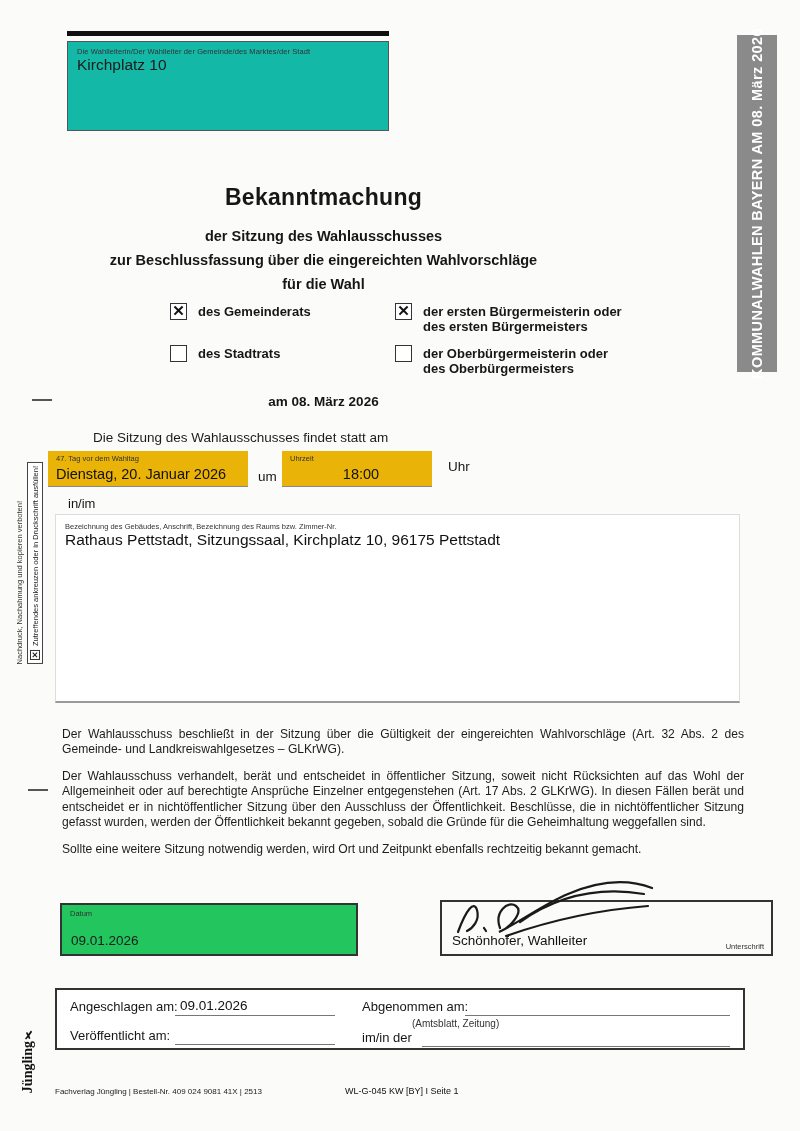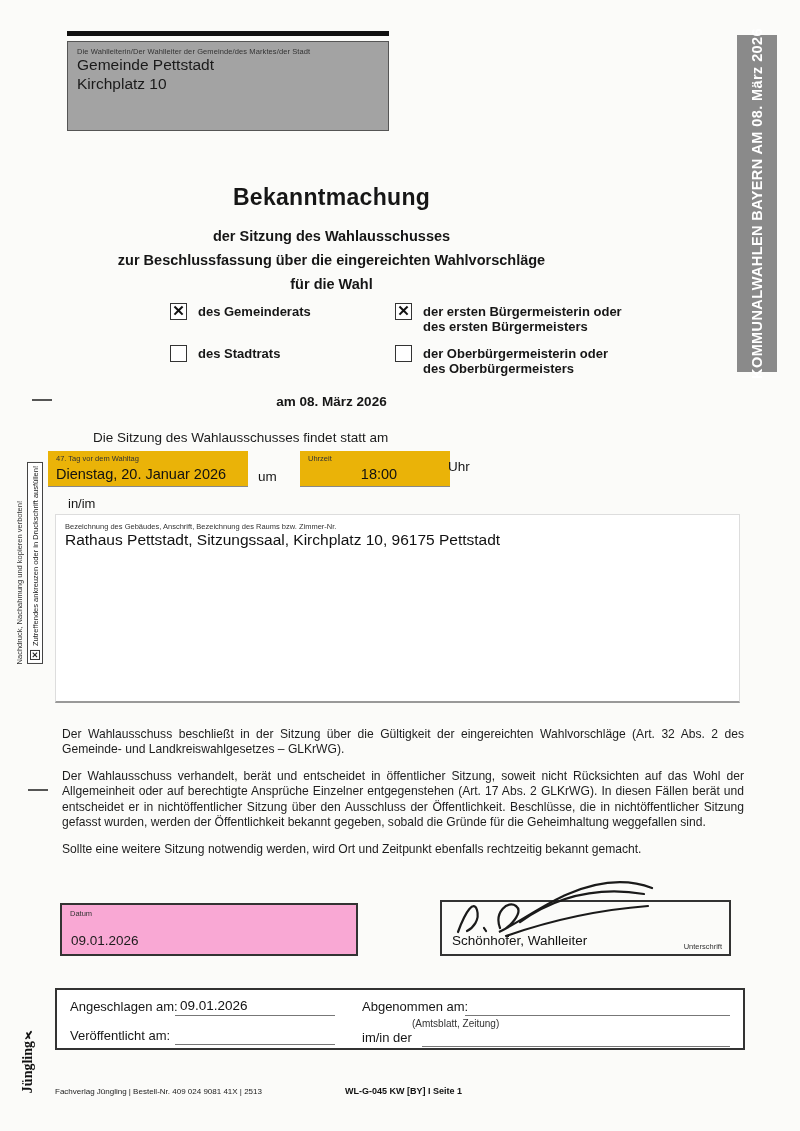--- a/index.html
+++ b/index.html
@@ -2,31 +2,31 @@
 <html><head>
 <meta charset="utf-8">
 <style>
   * { margin:0; padding:0; box-sizing:border-box; }
   html,body { width:800px; height:1131px; }
   body { font-family:"Liberation Sans", sans-serif; color:#1c1c1c; background:#fff; position:relative; }
   .page { position:absolute; inset:0; background:#fbfbf9; overflow:hidden; }
 
   
   .top-rule { position:absolute; left:67px; top:31px; width:322px; height:5px; background:#111; }
-  .sender-box { position:absolute; left:67px; top:41px; width:322px; height:90px; border:1px solid #555; background:#a3a3a3; padding:5px 9px; }
+  .sender-box { position:absolute; left:67px; top:41px; width:322px; height:90px; border:1px solid #555; background:#14b8a6; padding:5px 9px; }
   .sender-caption { font-size:7.5px; color:#333; letter-spacing:0.1px; }
   .sender-line { font-size:15.5px; color:#1a1a1a; line-height:1.22; }
   .sender-line:first-of-type { margin-top:3px; }
 
   
   .banner { position:absolute; left:737px; top:35px; width:40px; height:337px; background:#8a8a8a; display:flex; align-items:center; justify-content:center; }
   .banner span { writing-mode:vertical-rl; transform:rotate(180deg); color:#fff; font-weight:bold; font-size:14.5px; white-space:nowrap; letter-spacing:0.4px; }
 
   
-  .h-center { position:absolute; left:8px; width:647px; text-align:center; font-weight:bold; color:#161616; }
+  .h-center { position:absolute; left:0; width:647px; text-align:center; font-weight:bold; color:#161616; }
   .title-main { top:184px; font-size:23px; letter-spacing:0.3px; }
   .title-sub1 { top:228px; font-size:14.5px; }
   .title-sub2 { top:252px; font-size:14.5px; }
   .title-sub3 { top:276px; font-size:14.5px; }
   .election-date { top:394px; font-size:13.5px; }
 
   
   .opt { position:absolute; display:flex; gap:11px; align-items:flex-start; }
   .cb { width:17px; height:17px; border:1.5px solid #333; background:#fff; position:relative; flex:0 0 auto; }
   .cbmark { position:absolute; left:50%; top:50%; transform:translate(-50%,-54%); font-size:15px; font-weight:bold; color:#111; }
@@ -41,64 +41,63 @@
   .mn-plain { writing-mode:vertical-rl; transform:rotate(180deg); font-size:7.5px; color:#333; white-space:nowrap; }
   .mn-boxed { writing-mode:vertical-rl; transform:rotate(180deg); font-size:7.5px; color:#222; border:1px solid #444; background:#fff; padding:3px 2px; display:flex; align-items:center; gap:4px; white-space:nowrap; }
   .mn-cb { width:10px; height:10px; border:1px solid #333; display:inline-flex; align-items:center; justify-content:center; font-size:8px; font-weight:bold; flex:0 0 auto; }
 
   
   .meeting-intro { position:absolute; left:68px; top:430px; font-size:13.5px;margin-left:25px; }
   .field { position:absolute; background:#eab308; border-bottom:1.5px solid #888; padding:3px 0 4px 8px; }
   .field-label { font-size:7.5px; color:#333; }
   .field-value { font-size:14.5px; color:#111; margin-top:3px; }
   .date-field { left:48px; top:451px; width:200px; }
-  .time-field { left:300px; top:451px; width:150px; }
+  .time-field { left:282px; top:451px; width:150px; }
   .time-field .field-value { text-align:center; }
   .inline-word { position:absolute; font-size:13.5px; color:#161616; }
 
   .loc-box { position:absolute; left:55px; top:514px; width:685px; height:189px; background:#fff; border:1px solid #ddd; border-bottom:2px solid #999; padding:7px 9px; }
   .loc-label { font-size:7.5px; color:#333; }
   .loc-value { font-size:15.5px; color:#111; }
 
   
   .body-copy { position:absolute; left:62px; top:727px; width:682px; font-size:12.1px; line-height:1.28; text-align:justify; color:#1d1d1d; }
   .body-copy p { margin-bottom:11px; }
 
   
-  .date-box { position:absolute; left:60px; top:903px; width:298px; height:53px; border:2px solid #333; background:#f9a8d4; padding:4px 8px; }
+  .date-box { position:absolute; left:60px; top:903px; width:298px; height:53px; border:2px solid #333; background:#22c55e; padding:4px 8px; }
   .date-box .field-label { font-size:7.5px; }
   .date-box .date-value { position:absolute; left:9px; bottom:6px; font-size:13.5px; }
-  .sig-box { position:absolute; left:440px; top:900px; width:291px; height:56px; border:2px solid #333; }
+  .sig-box { position:absolute; left:440px; top:900px; width:333px; height:56px; border:2px solid #333; }
   .sig-svg { position:absolute; left:2px; top:-32px; width:225px; height:85px; }
   .sig-name { position:absolute; left:10px; bottom:6px; font-size:13.5px; color:#111; }
   .sig-caption { position:absolute; right:7px; bottom:3px; font-size:7.5px; color:#333; }
 
   
   .posting-box { position:absolute; left:55px; top:988px; width:690px; height:62px; border:2px solid #333; background:#fff; }
   .posting-box .lbl { position:absolute; font-size:13px; color:#161616; }
   .posting-box .val { position:absolute; font-size:13.5px; color:#111; }
   .posting-box .uline { position:absolute; height:1px; background:#777; }
   .posting-box .hint { position:absolute; font-size:10px; color:#333; }
 
   
   .jungling-logo { position:absolute; left:20px; top:1022px; height:78px; display:flex; align-items:center; }
   .jungling-logo .logo-text { writing-mode:vertical-rl; transform:rotate(180deg); font-family:"Liberation Serif", serif; font-size:14px; font-weight:bold; color:#111; white-space:nowrap; }
   .jungling-logo .logo-mark { font-size:11px; }
   .footer-imprint { position:absolute; left:55px; top:1087px; font-size:8px; color:#222; }
-  .footer-code { position:absolute; left:345px; top:1086px; font-size:9px; font-weight:bold; color:#111; }
+  .footer-code { position:absolute; left:345px; top:1086px; font-size:9px; font-weight:normal; color:#111; }
 </style>
 </head>
 <body>
 
 <div class="page">
 
   <div class="top-rule"></div>
   <div class="sender-box">
     <div class="sender-caption">Die Wahlleiterin/Der Wahlleiter der Gemeinde/des Marktes/der Stadt</div>
-    <div class="sender-line">Gemeinde Pettstadt</div>
     <div class="sender-line">Kirchplatz 10</div>
   </div>
 
   <div class="banner">
     <span>KOMMUNALWAHLEN BAYERN AM 08. März 2026</span>
   </div>
 
   <div class="h-center title-main">Bekanntmachung</div>
   <div class="h-center title-sub1">der Sitzung des Wahlausschusses</div>
   <div class="h-center title-sub2">zur Beschlussfassung über die eingereichten Wahlvorschläge</div>

